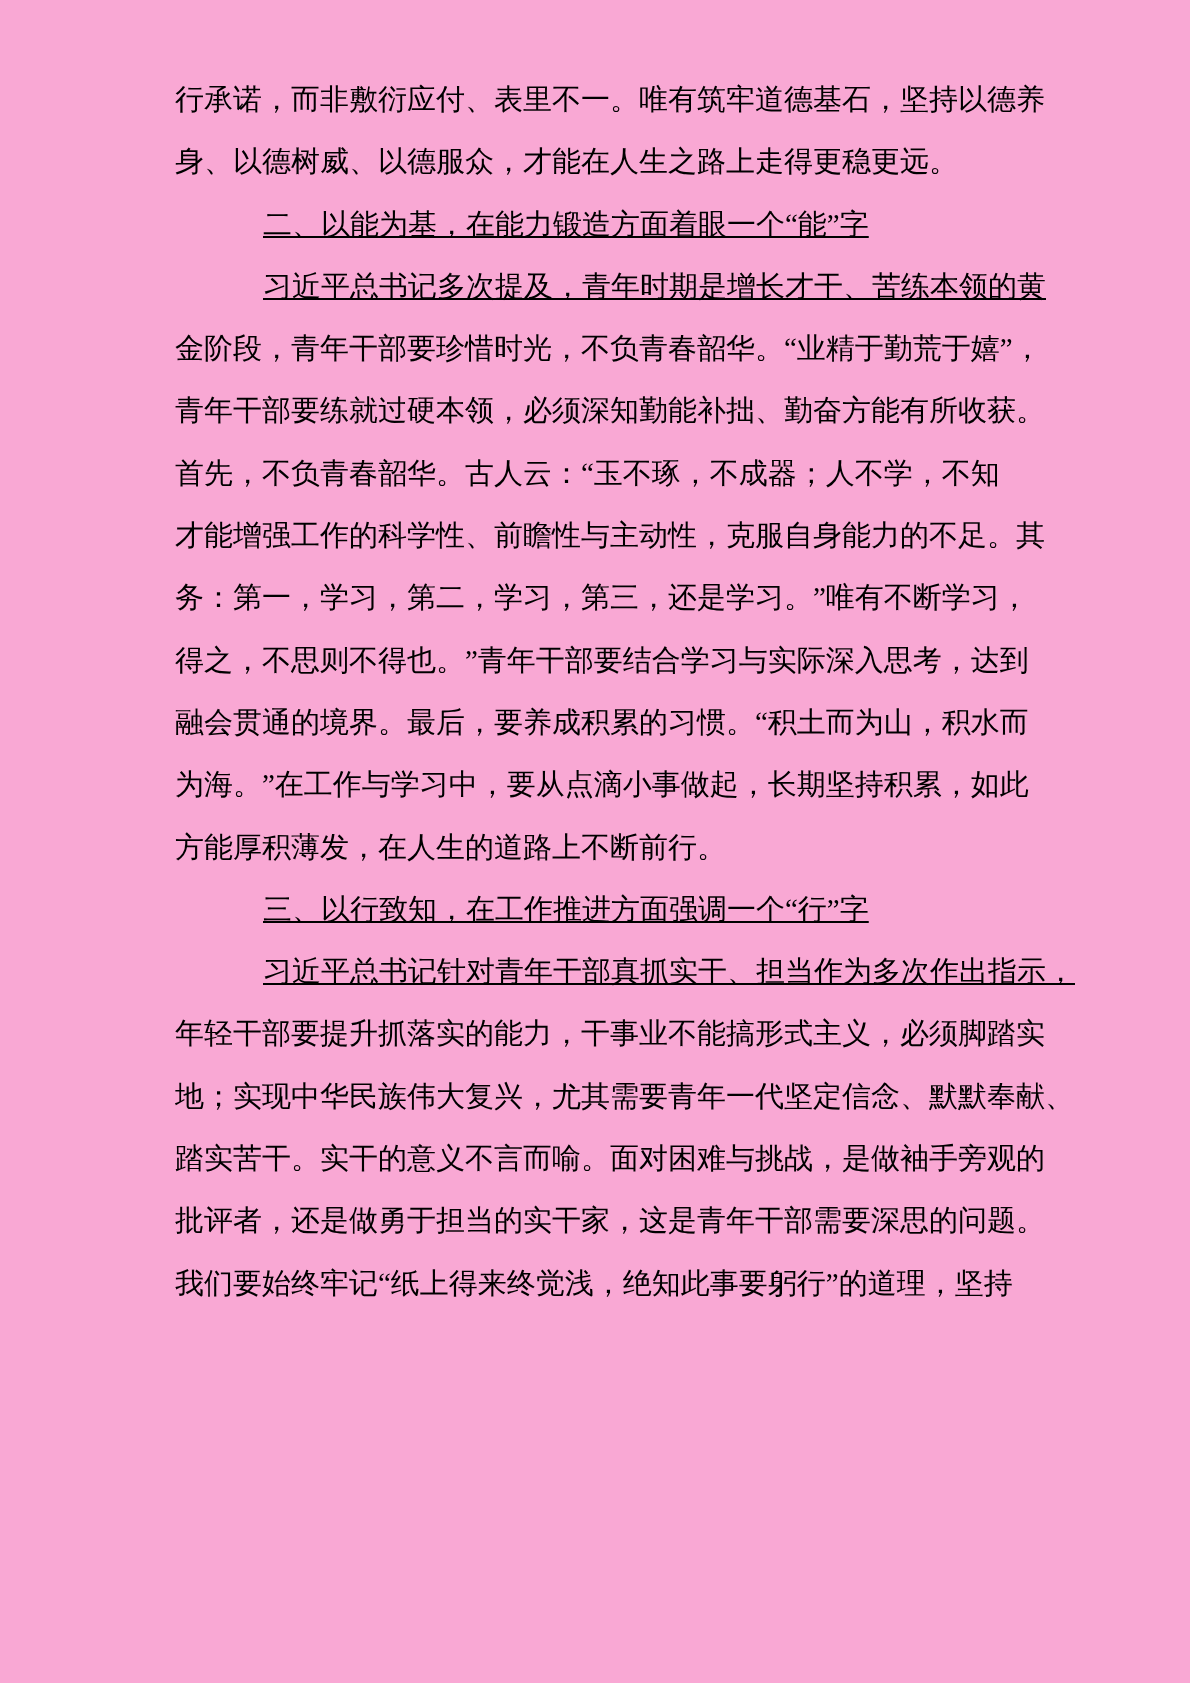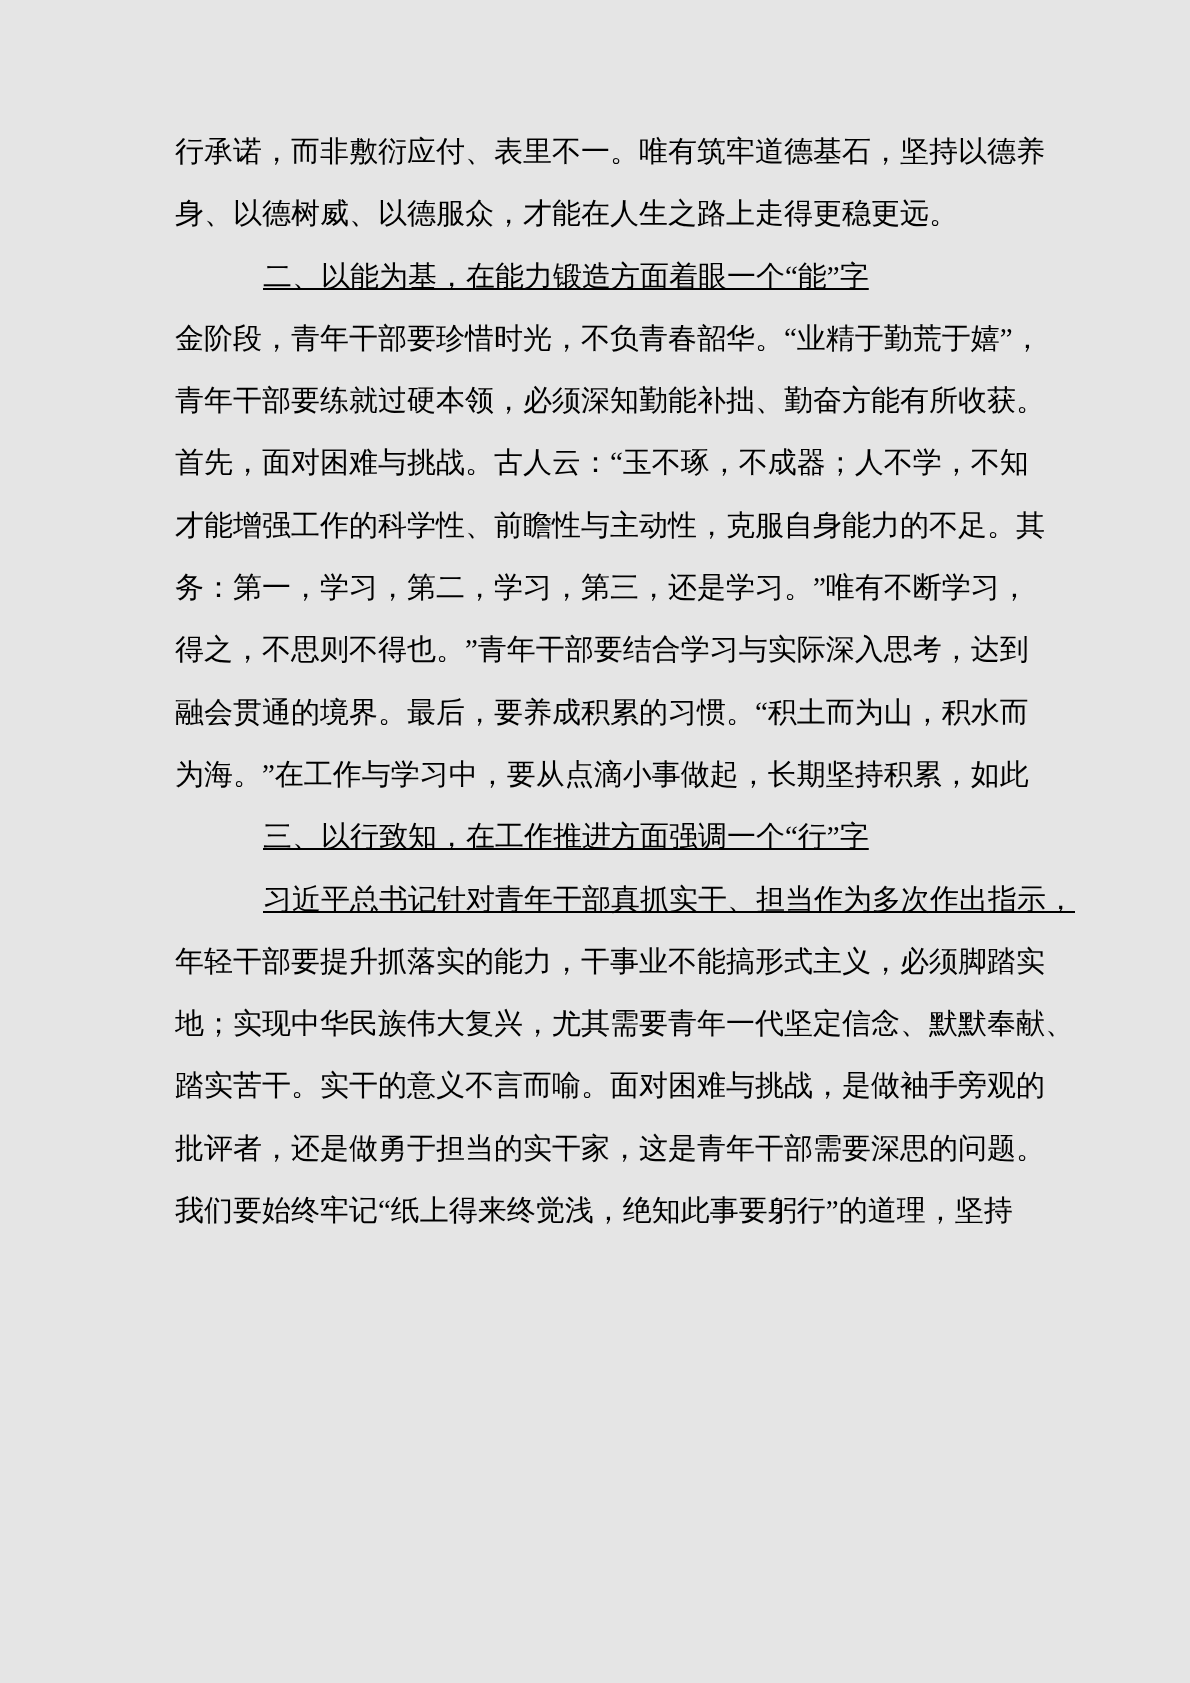--- a/index.html
+++ b/index.html
@@ -10,22 +10,22 @@
   body {
     width: 1190px;
     height: 1683px;
     overflow: hidden;
     position: relative;
   }
   .page {
     box-sizing: border-box;
     width: 1190px;
     height: 1683px;
-    padding: 120px 0 0 175px;
-    background: #e5e5e5;
+    padding: 68px 0 0 175px;
+    background: #f9a8d4;
   }
   .line {
     font-family: "Liberation Serif", "DejaVu Serif", serif;
     font-size: 29px;
     line-height: 62.3px;
     height: 62.3px;
     color: #000000;
     white-space: nowrap;
     letter-spacing: 0px;
     font-weight: 400;
@@ -35,28 +35,30 @@
     text-decoration: underline;
   }
 </style>
 </head>
 <body>
 
 <div class="page">
   <div class="line">行承诺，而非敷衍应付、表里不一。唯有筑牢道德基石，坚持以德养</div>
   <div class="line">身、以德树威、以德服众，才能在人生之路上走得更稳更远。</div>
   <div class="line indent">二、以能为基，在能力锻造方面着眼一个“能”字</div>
+  <div class="line indent">习近平总书记多次提及，青年时期是增长才干、苦练本领的黄</div>
   <div class="line">金阶段，青年干部要珍惜时光，不负青春韶华。“业精于勤荒于嬉”，</div>
   <div class="line">青年干部要练就过硬本领，必须深知勤能补拙、勤奋方能有所收获。</div>
-  <div class="line">首先，面对困难与挑战。古人云：“玉不琢，不成器；人不学，不知</div>
+  <div class="line">首先，不负青春韶华。古人云：“玉不琢，不成器；人不学，不知</div>
   <div class="line">才能增强工作的科学性、前瞻性与主动性，克服自身能力的不足。其</div>
   <div class="line">务：第一，学习，第二，学习，第三，还是学习。”唯有不断学习，</div>
   <div class="line">得之，不思则不得也。”青年干部要结合学习与实际深入思考，达到</div>
   <div class="line">融会贯通的境界。最后，要养成积累的习惯。“积土而为山，积水而</div>
   <div class="line">为海。”在工作与学习中，要从点滴小事做起，长期坚持积累，如此</div>
+  <div class="line">方能厚积薄发，在人生的道路上不断前行。</div>
   <div class="line indent">三、以行致知，在工作推进方面强调一个“行”字</div>
   <div class="line indent">习近平总书记针对青年干部真抓实干、担当作为多次作出指示，</div>
   <div class="line">年轻干部要提升抓落实的能力，干事业不能搞形式主义，必须脚踏实</div>
   <div class="line">地；实现中华民族伟大复兴，尤其需要青年一代坚定信念、默默奉献、</div>
   <div class="line">踏实苦干。实干的意义不言而喻。面对困难与挑战，是做袖手旁观的</div>
   <div class="line">批评者，还是做勇于担当的实干家，这是青年干部需要深思的问题。</div>
   <div class="line">我们要始终牢记“纸上得来终觉浅，绝知此事要躬行”的道理，坚持</div>
 </div>
 
 </body></html>

